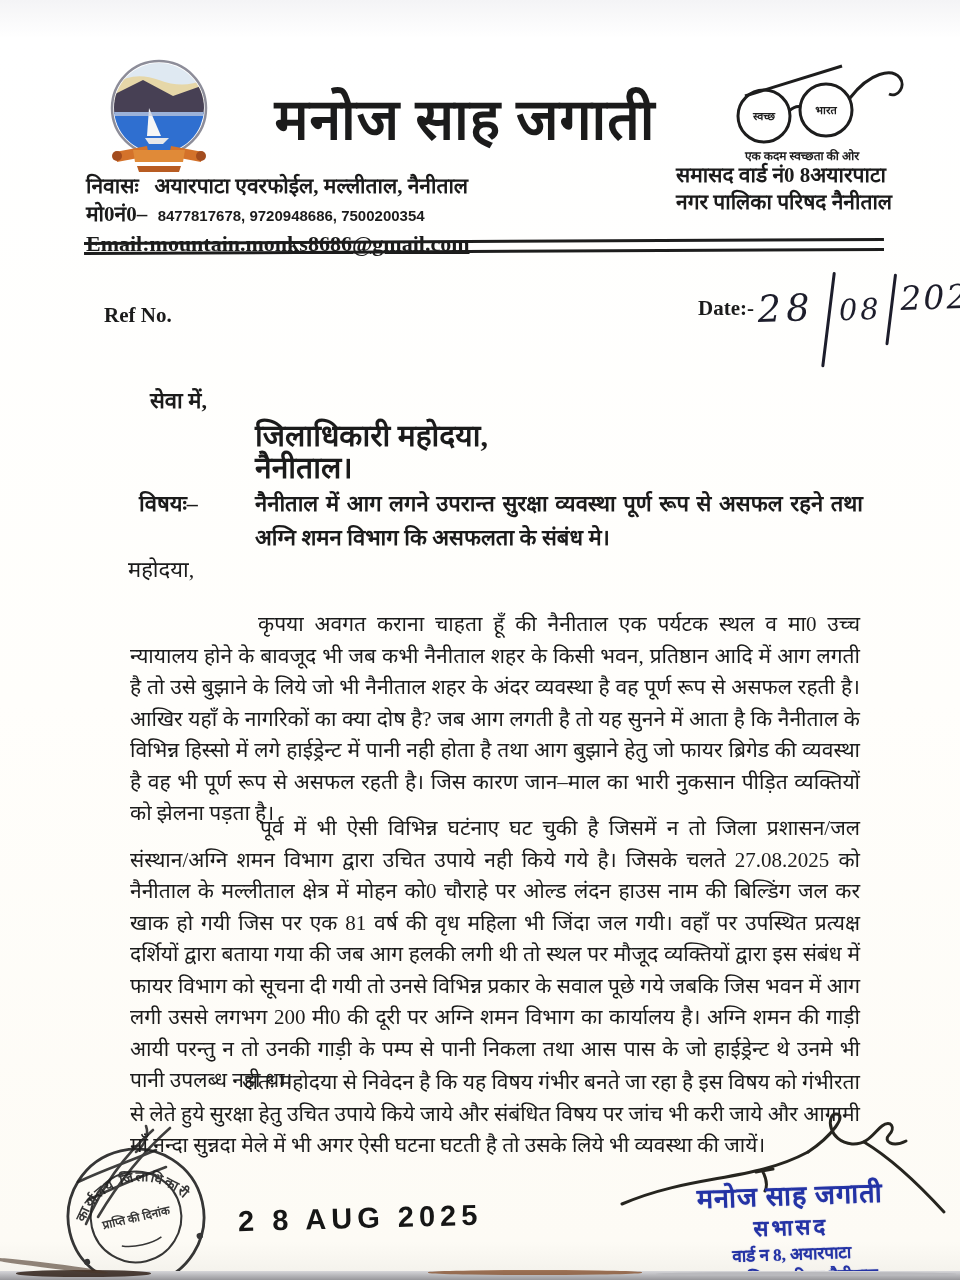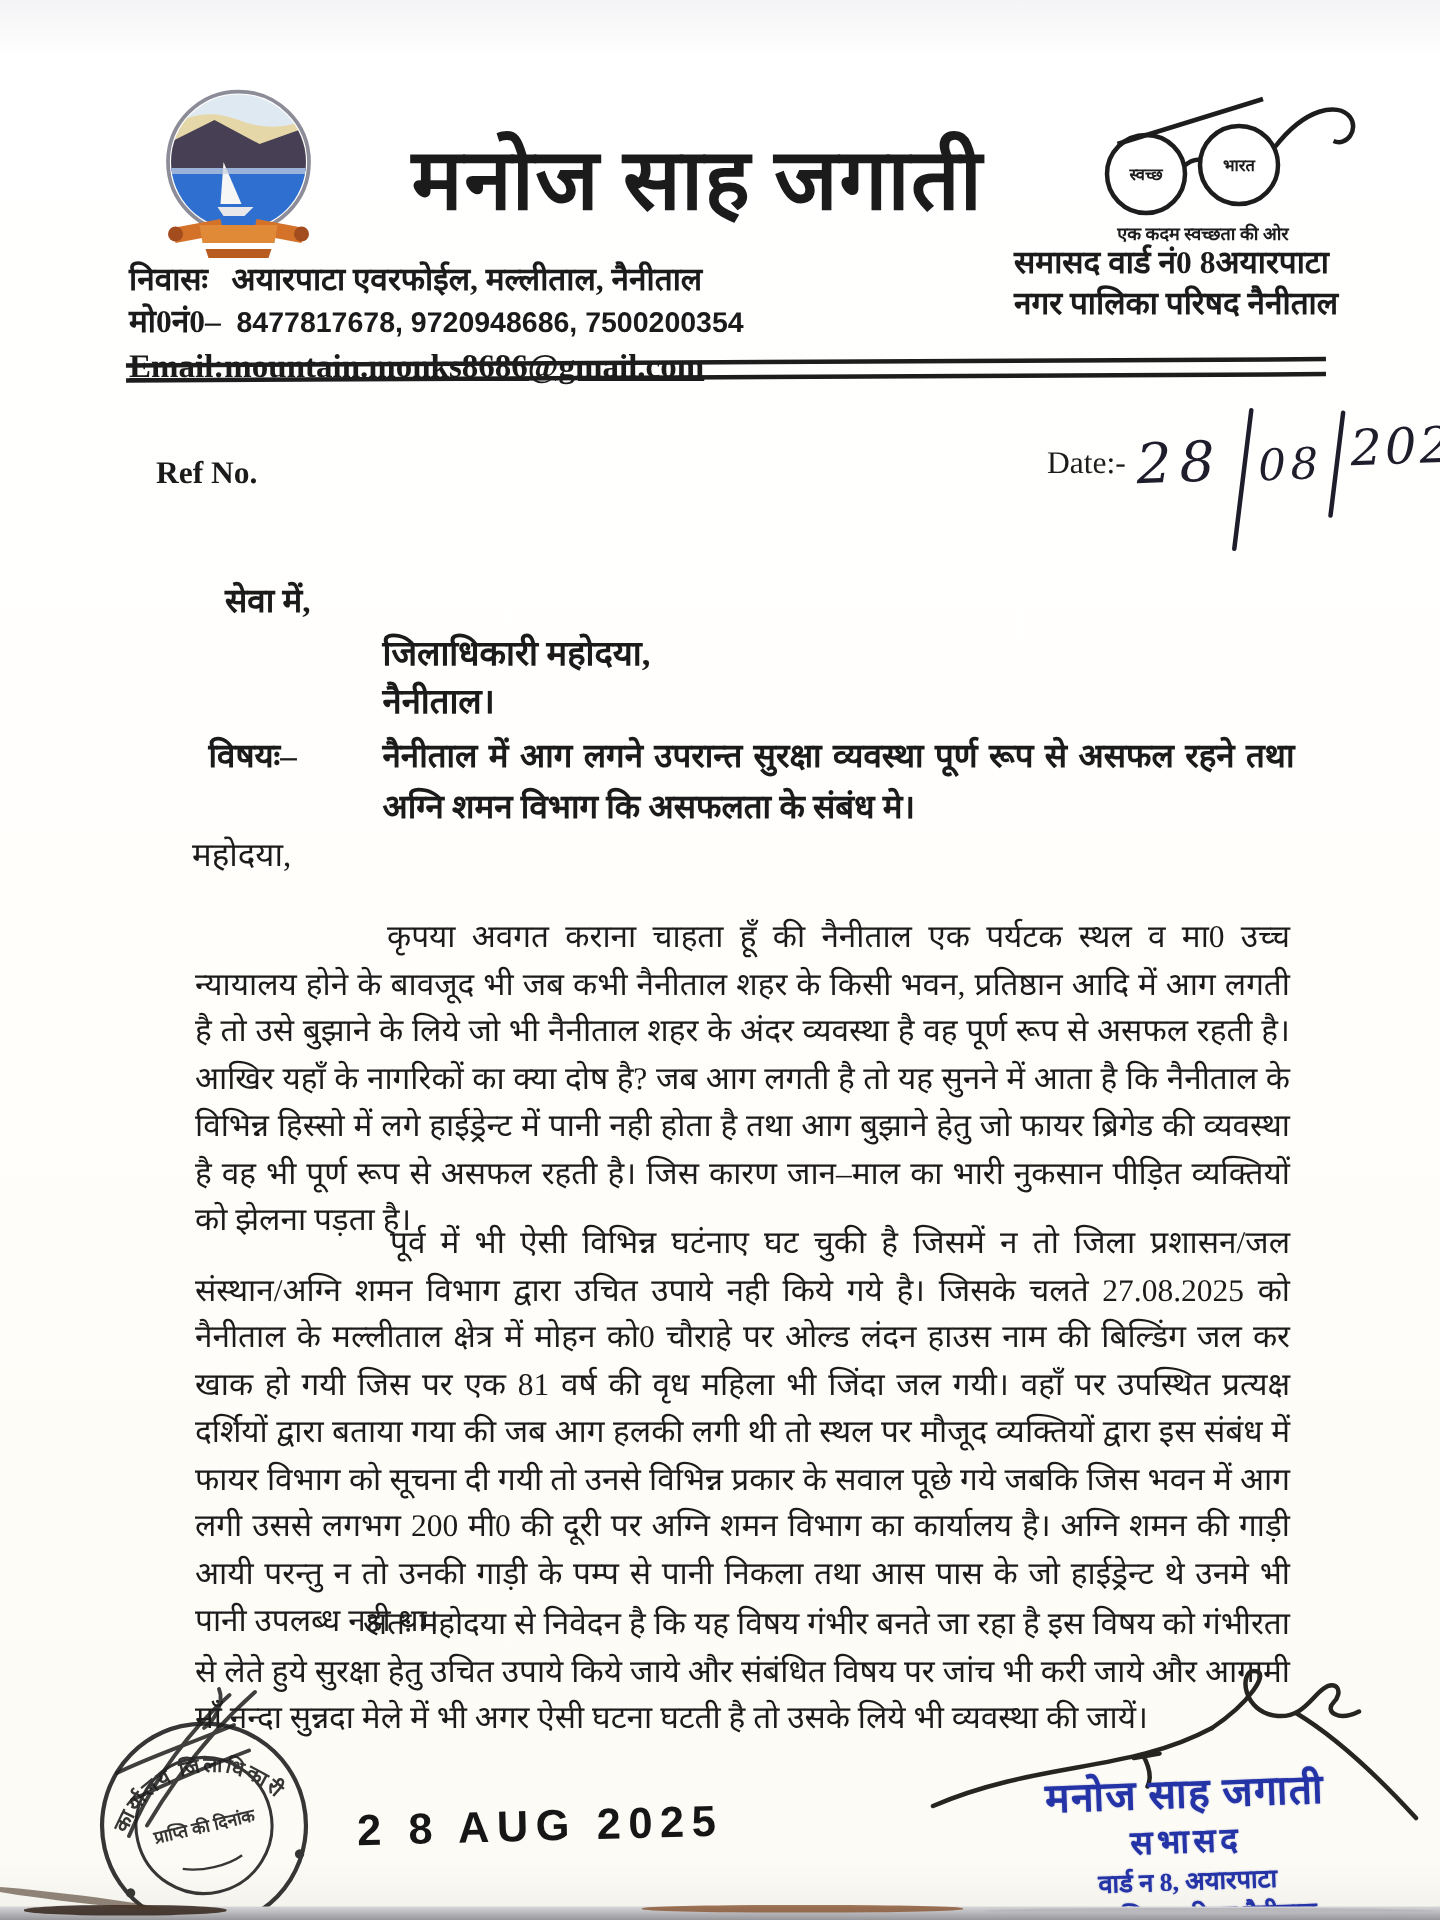--- a/index.html
+++ b/index.html
@@ -5,38 +5,38 @@
   html,body{margin:0;padding:0;background:#e9e9ec;}
   .page{
     position:relative;width:960px;height:1280px;overflow:hidden;
     background:linear-gradient(180deg,#f4f4f6 0%,#ffffff 3%,#fffefb 55%,#fdfbf5 97%,#f2f0ea 100%);
     font-family:"Liberation Serif","DejaVu Serif",serif;color:#1b1b1b;
   }
   .abs{position:absolute;}
   
   .title{left:210px;top:78px;width:510px;text-align:center;font-size:57px;font-weight:700;letter-spacing:1px;}
   .contact{left:86px;top:172px;font-weight:700;font-size:21px;line-height:28px;}
-  .contact .num{font-family:"Liberation Sans","DejaVu Sans",sans-serif;font-size:19px;}
+  .contact .num{font-family:"Liberation Sans","DejaVu Sans",sans-serif;font-size:15px;}
   .email-line{font-size:22px;text-decoration:underline;text-decoration-thickness:2px;}
   .designation{left:676px;top:162px;font-weight:700;font-size:21px;line-height:27px;}
   .double-rule{left:84px;right:76px;top:240px;height:7px;border-top:3.5px solid #1d1d1d;border-bottom:3.5px solid #1d1d1d;transform:rotate(-0.3deg);}
   
   .refno{left:104px;top:303px;font-weight:700;font-size:21px;}
-  .date-label{left:698px;top:296px;font-weight:400;font-size:21px;}
+  .date-label{left:698px;top:296px;font-weight:700;font-size:21px;}
   .hand-date{left:758px;top:270px;display:flex;align-items:flex-start;color:#1d1d2b;
     font-family:"DejaVu Serif",serif;font-style:italic;transform:rotate(-2deg);}
   .hand-date .d{font-size:37px;letter-spacing:5px;margin-top:14px;}
   .hand-date .m{font-size:29px;margin-top:22px;letter-spacing:3px;}
   .hand-date .y{font-size:33px;margin-top:10px;letter-spacing:2px;}
   .hd-slash{width:3px;background:#1d1d2b;border-radius:2px;}
   .hd-s1{height:96px;margin:0 9px 0 12px;transform:rotate(9deg);}
   .hd-s2{height:72px;margin:4px 8px 0 8px;transform:rotate(9deg);}
   
   .to-label{left:150px;top:384px;font-size:22px;font-weight:700;}
-  .recipient{left:255px;top:420px;font-size:23px;font-weight:700;line-height:32px;}
+  .recipient{left:255px;top:420px;font-size:30px;font-weight:700;line-height:32px;}
   .subj-label{left:139px;top:487px;font-size:22px;font-weight:700;}
   .subj-text{left:255px;top:487px;width:608px;font-size:22px;font-weight:700;line-height:34px;text-align:justify;}
   .greeting{left:128px;top:553px;font-size:22px;font-weight:400;}
   .para{left:130px;width:730px;font-size:21px;line-height:31.5px;text-align:justify;font-weight:500;}
   .p1{top:588px;text-indent:128px;}
   .p2{top:792px;text-indent:130px;}
   .p3{top:1046px;text-indent:112px;}
   
   .rcpt-stamp{left:40px;top:1142px;transform:rotate(-13deg);opacity:.92;}
   .scribble{left:58px;top:1122px;opacity:.85;}

